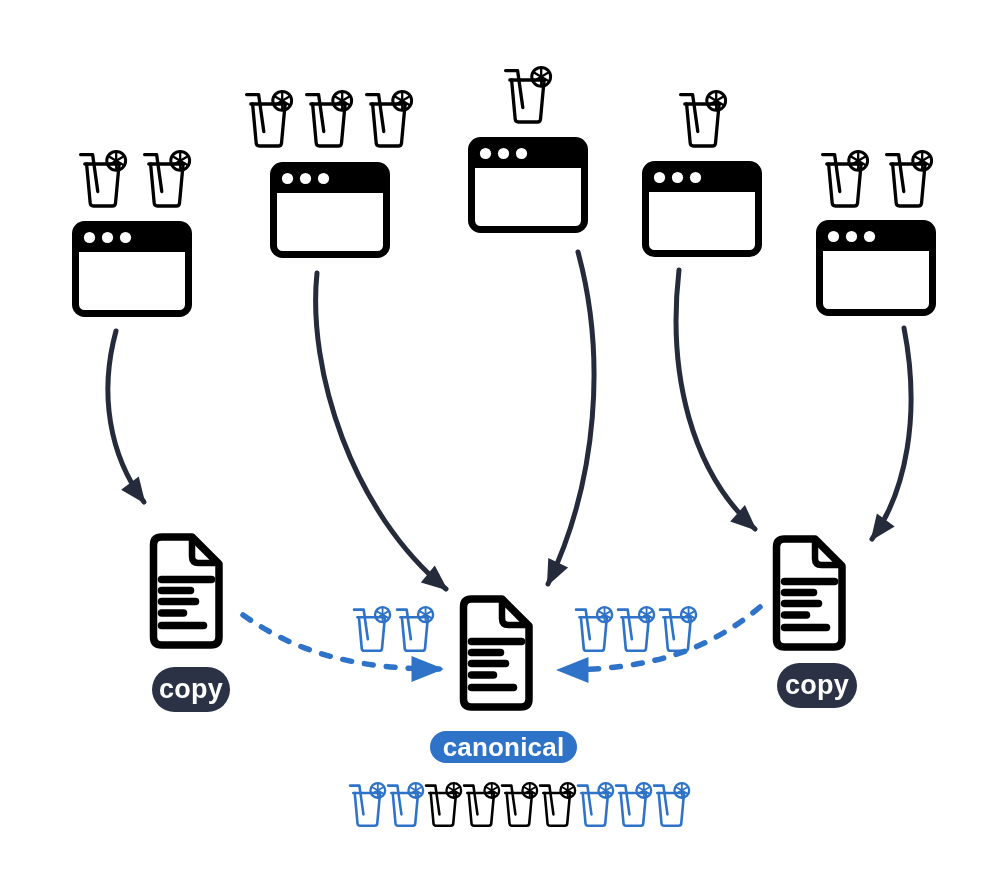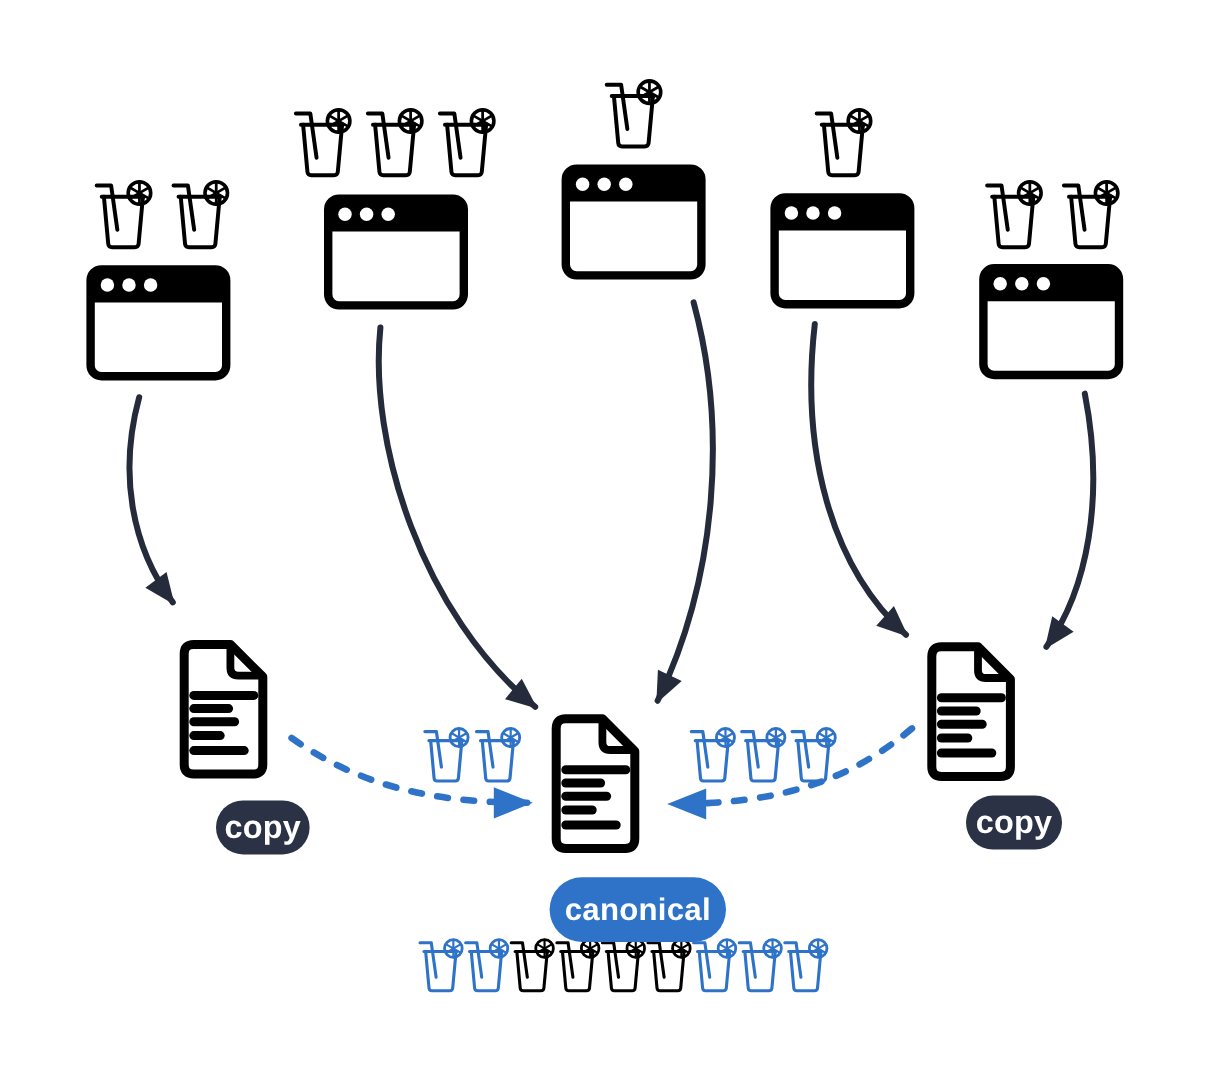--- a/index.html
+++ b/index.html
@@ -14,21 +14,21 @@
   }
   html,body{margin:0;padding:0;}
   body{background:var(--background);font-family:"Liberation Sans",sans-serif;}
   .stage{position:relative;width:1008px;height:888px;background:var(--background);overflow:hidden;}
   .stage svg{position:absolute;left:0;top:0;}
   .c-icon{color:var(--icon-black);}
   .c-blue{color:var(--blue);}
   .arrow-ink{stroke:var(--arrow-ink);fill:none;stroke-width:5;stroke-linecap:round;}
   .arrow-blue{stroke:var(--blue);fill:none;stroke-width:5.5;stroke-linecap:round;stroke-dasharray:9 13;}
   .pill{position:absolute;display:flex;align-items:center;justify-content:center;
-        font-weight:700;border-radius:999px;letter-spacing:.2px;margin-left:28px;}
+        font-weight:700;border-radius:999px;letter-spacing:.2px;}
   .pill-copy{background:var(--copy-pill-bg);color:var(--copy-pill-text);font-size:27px;}
   .pill-canonical{background:var(--canonical-pill-bg);color:var(--canonical-pill-text);font-size:26px;}
 </style>
 </head>
 <body>
 
 <div class="stage">
   <svg width="1008" height="888" viewBox="0 0 1008 888" xmlns="http://www.w3.org/2000/svg" xmlns:xlink="http://www.w3.org/1999/xlink">
     <defs>
       <g id="drink" fill="none" stroke="currentColor" stroke-linecap="round" stroke-linejoin="round">
@@ -122,15 +122,15 @@
         <use href="#drink" xlink:href="#drink" transform="translate(462 782) scale(0.78)" class="c-icon"></use>
         <use href="#drink" xlink:href="#drink" transform="translate(500 782) scale(0.78)" class="c-icon"></use>
         <use href="#drink" xlink:href="#drink" transform="translate(538 782) scale(0.78)" class="c-icon"></use>
         <use href="#drink" xlink:href="#drink" transform="translate(576 782) scale(0.78)" class="c-blue"></use>
         <use href="#drink" xlink:href="#drink" transform="translate(614 782) scale(0.78)" class="c-blue"></use>
         <use href="#drink" xlink:href="#drink" transform="translate(652 782) scale(0.78)" class="c-blue"></use>
       </g>
   </svg>
 
   <div class="pill pill-copy" style="left:152px;top:667px;width:78px;height:45px;">copy</div>
-  <div class="pill pill-canonical" style="left:430px;top:731px;width:147px;height:54px;">canonical</div>
+  <div class="pill pill-canonical" style="left:430px;top:731px;width:147px;height:32px;">canonical</div>
   <div class="pill pill-copy" style="left:777px;top:663px;width:80px;height:45px;">copy</div>
 </div>
 
 </body></html>

